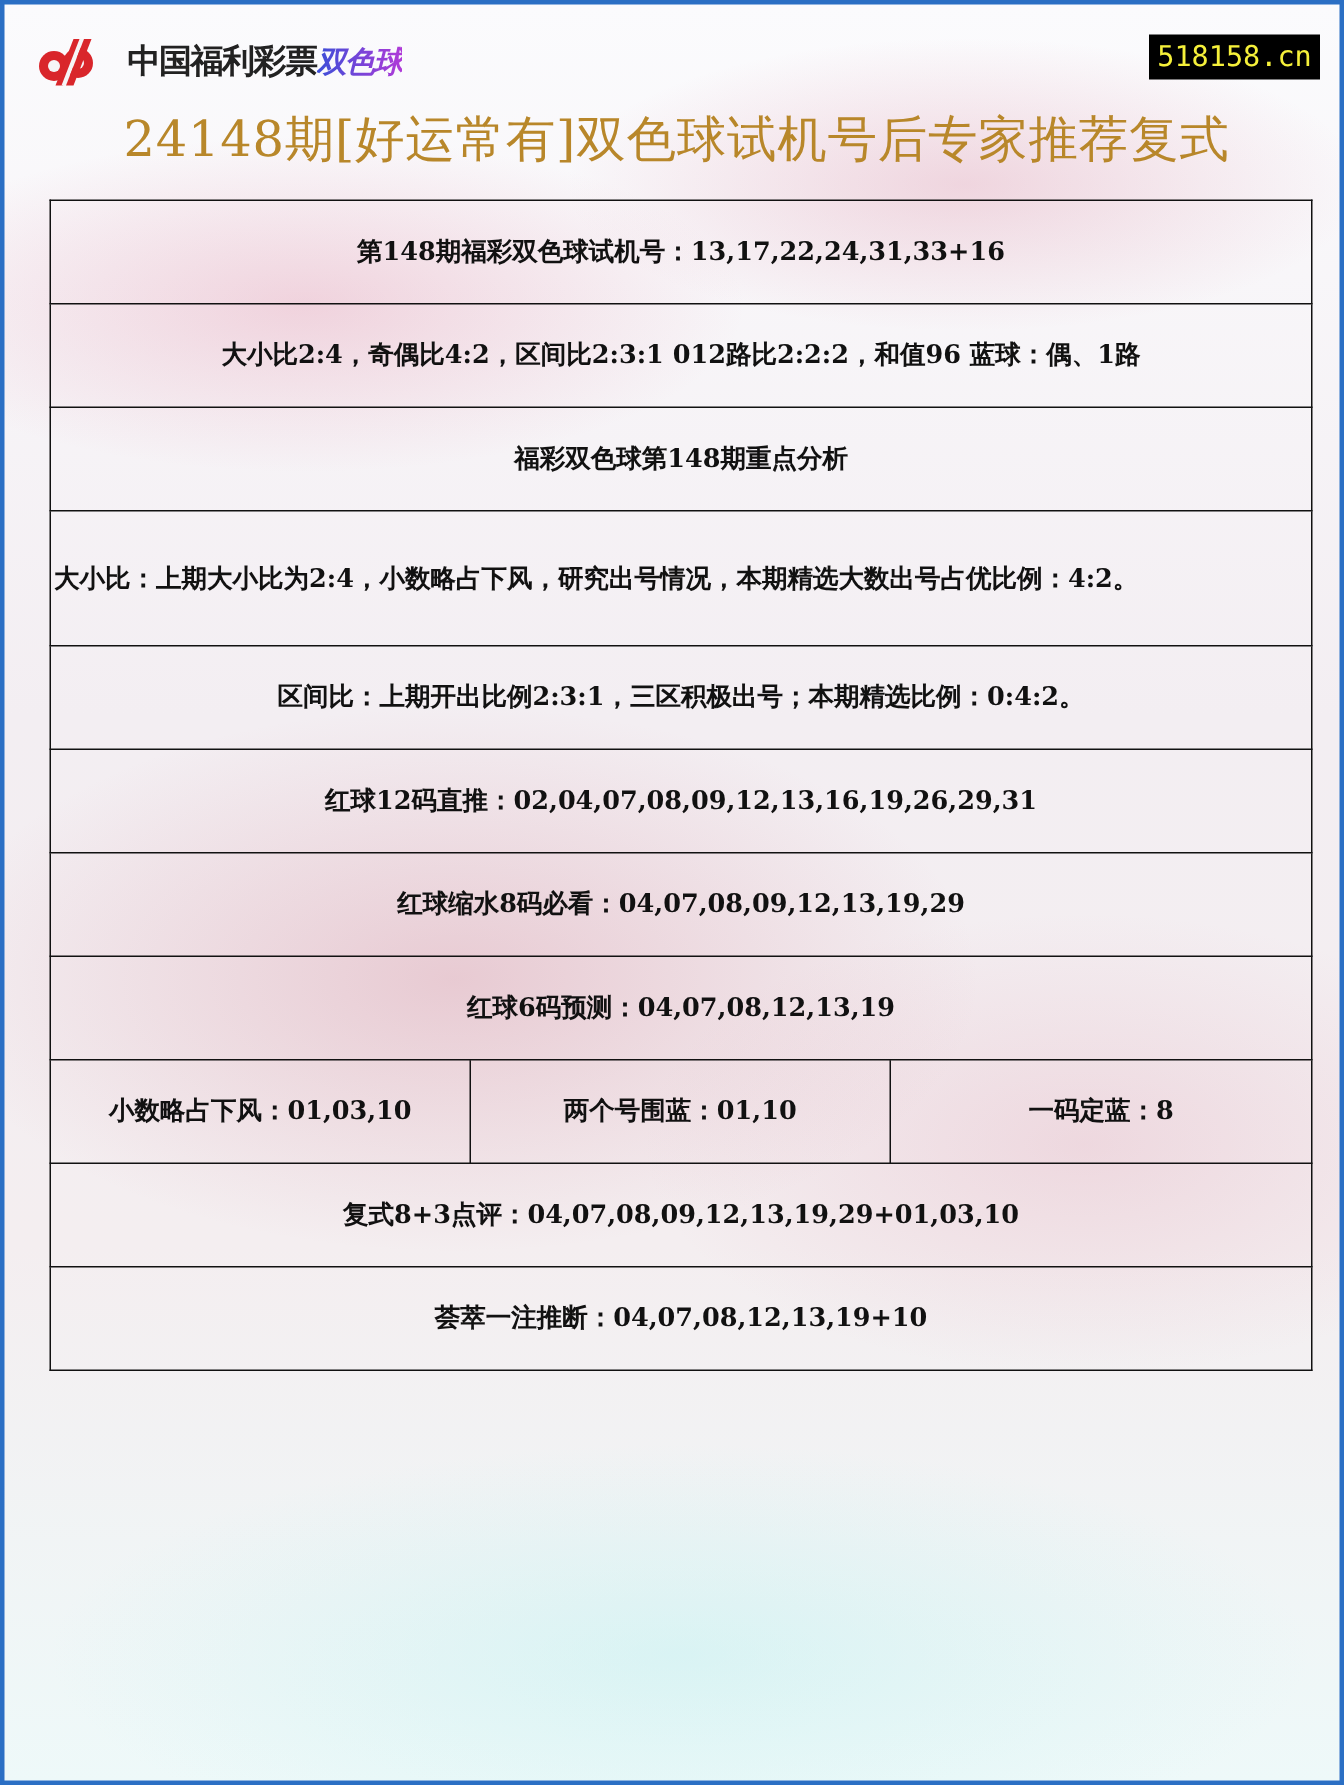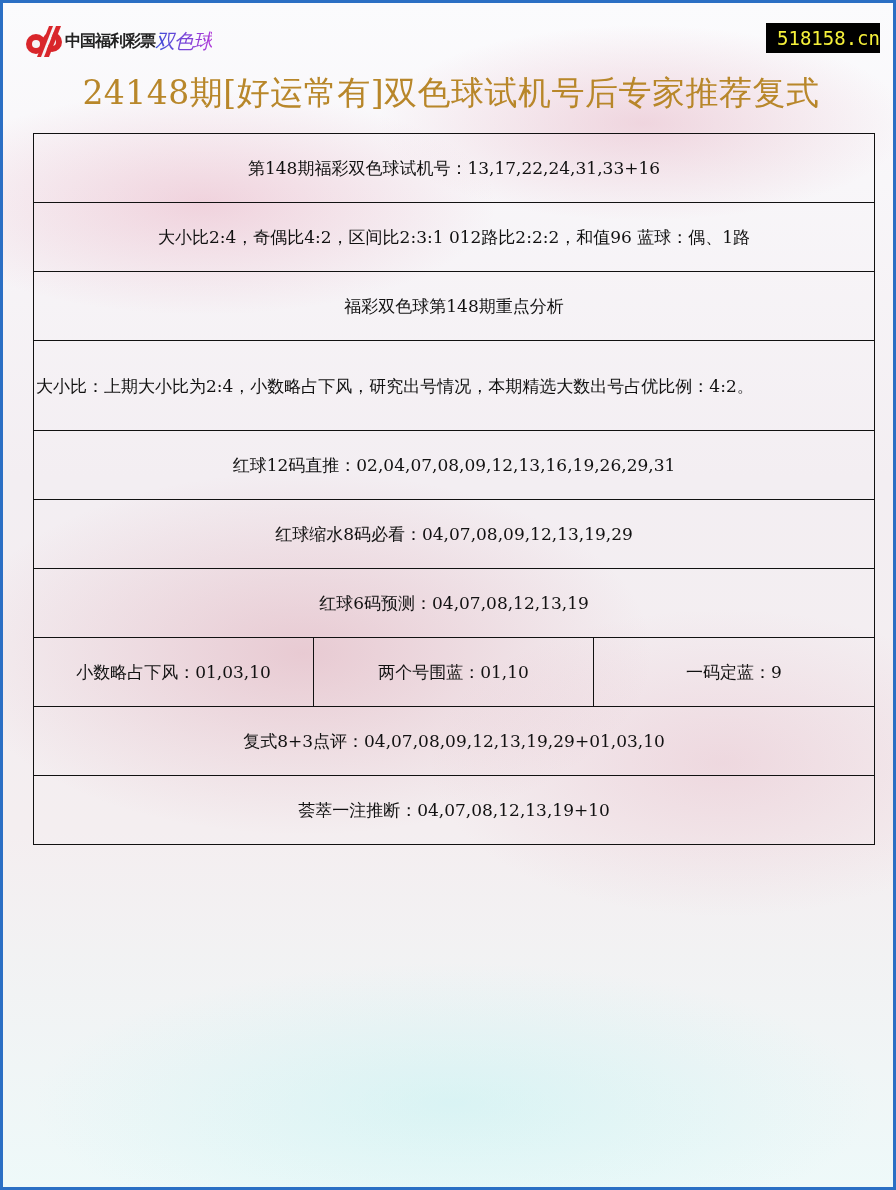--- a/index.html
+++ b/index.html
@@ -18,48 +18,48 @@
       radial-gradient(ellipse 420px 220px at 720px 760px, rgba(220,150,170,0.25), rgba(255,255,255,0) 70%),
       radial-gradient(ellipse 600px 200px at 450px 1100px, rgba(190,240,240,0.45), rgba(255,255,255,0) 70%),
       linear-gradient(180deg, #fbfbfd 0%, #f3eef2 40%, #f4eef0 70%, #eef9f9 100%);
   }
   .logo {
     position: absolute; left: 20px; top: 22px; height: 32px;
     display: flex; align-items: center;
   }
   .logo-mark { width: 42px; height: 34px; display: block; }
   .logo-text {
-    margin-left: 0; font-family: "DejaVu Sans", "Liberation Sans", sans-serif;
-    font-weight: bold; font-size: 16px; letter-spacing: -1px; color: #222;
+    margin-left: 20px; font-family: "DejaVu Sans", "Liberation Sans", sans-serif;
+    font-weight: bold; font-size: 22px; letter-spacing: -1px; color: #222;
   }
   .logo-accent {
     font-family: "DejaVu Sans", "Liberation Sans", sans-serif;
-    font-weight: normal; font-style: italic; font-size: 20px; letter-spacing: -1px;
+    font-weight: bold; font-style: italic; font-size: 20px; letter-spacing: -1px;
     background: linear-gradient(90deg, #3b4fd8, #b03ad8);
     -webkit-background-clip: text; background-clip: text; color: transparent;
   }
   .site-badge {
     position: absolute; left: 763px; top: 20px; width: 114px; height: 30px;
     background: #000; color: #f5f03a;
     font-family: "DejaVu Sans Mono", "Liberation Mono", monospace;
-    font-size: 19px; line-height: 30px; text-align: right;
+    font-size: 19px; line-height: 30px; text-align: center;
   }
   .page-title {
     position: absolute; left: 0; top: 66px; width: 896px; text-align: center;
     font-family: "DejaVu Serif", "Liberation Serif", serif;
     font-size: 33px; line-height: 48px; color: #b8872a; letter-spacing: 0.5px;
   }
   table.main {
     position: absolute; left: 30px; top: 130px; width: 841px;
     border-collapse: collapse; table-layout: fixed;
     font-size: 17px; color: #111;
   }
   table.main td {
     border: 1.5px solid #111; text-align: center; vertical-align: middle;
-    padding: 0 4px; height: 68px; line-height: 24px;
+    padding: 0 4px; height: 68px; line-height: 24px; font-weight: bold;
   }
   table.main td.left { text-align: left; padding: 0 2px; }
   table.main tr.tall td { height: 89px; }
 </style>
 </head>
 <body>
 
 <div class="frame">
 
   <div class="logo">
@@ -93,32 +93,35 @@
     <tr>
       <td colspan="3">大小比2:4，奇偶比4:2，区间比2:3:1 012路比2:2:2，和值96 蓝球：偶、1路</td>
     </tr>
     <tr>
       <td colspan="3">福彩双色球第148期重点分析</td>
     </tr>
     <tr class="tall">
       <td colspan="3" class="left">大小比：上期大小比为2:4，小数略占下风，研究出号情况，本期精选大数出号占优比例：4:2。</td>
     </tr>
     <tr>
+      <td colspan="3">区间比：上期开出比例2:3:1，三区积极出号；本期精选比例：0:4:2。</td>
+    </tr>
+    <tr>
       <td colspan="3">红球12码直推：02,04,07,08,09,12,13,16,19,26,29,31</td>
     </tr>
     <tr>
       <td colspan="3">红球缩水8码必看：04,07,08,09,12,13,19,29</td>
     </tr>
     <tr>
       <td colspan="3">红球6码预测：04,07,08,12,13,19</td>
     </tr>
     <tr>
       <td>小数略占下风：01,03,10</td>
       <td>两个号围蓝：01,10</td>
-      <td>一码定蓝：9</td>
+      <td>一码定蓝：8</td>
     </tr>
     <tr>
       <td colspan="3">复式8+3点评：04,07,08,09,12,13,19,29+01,03,10</td>
     </tr>
     <tr>
       <td colspan="3">荟萃一注推断：04,07,08,12,13,19+10</td>
     </tr>
   </tbody>
     </table>
 </div>

